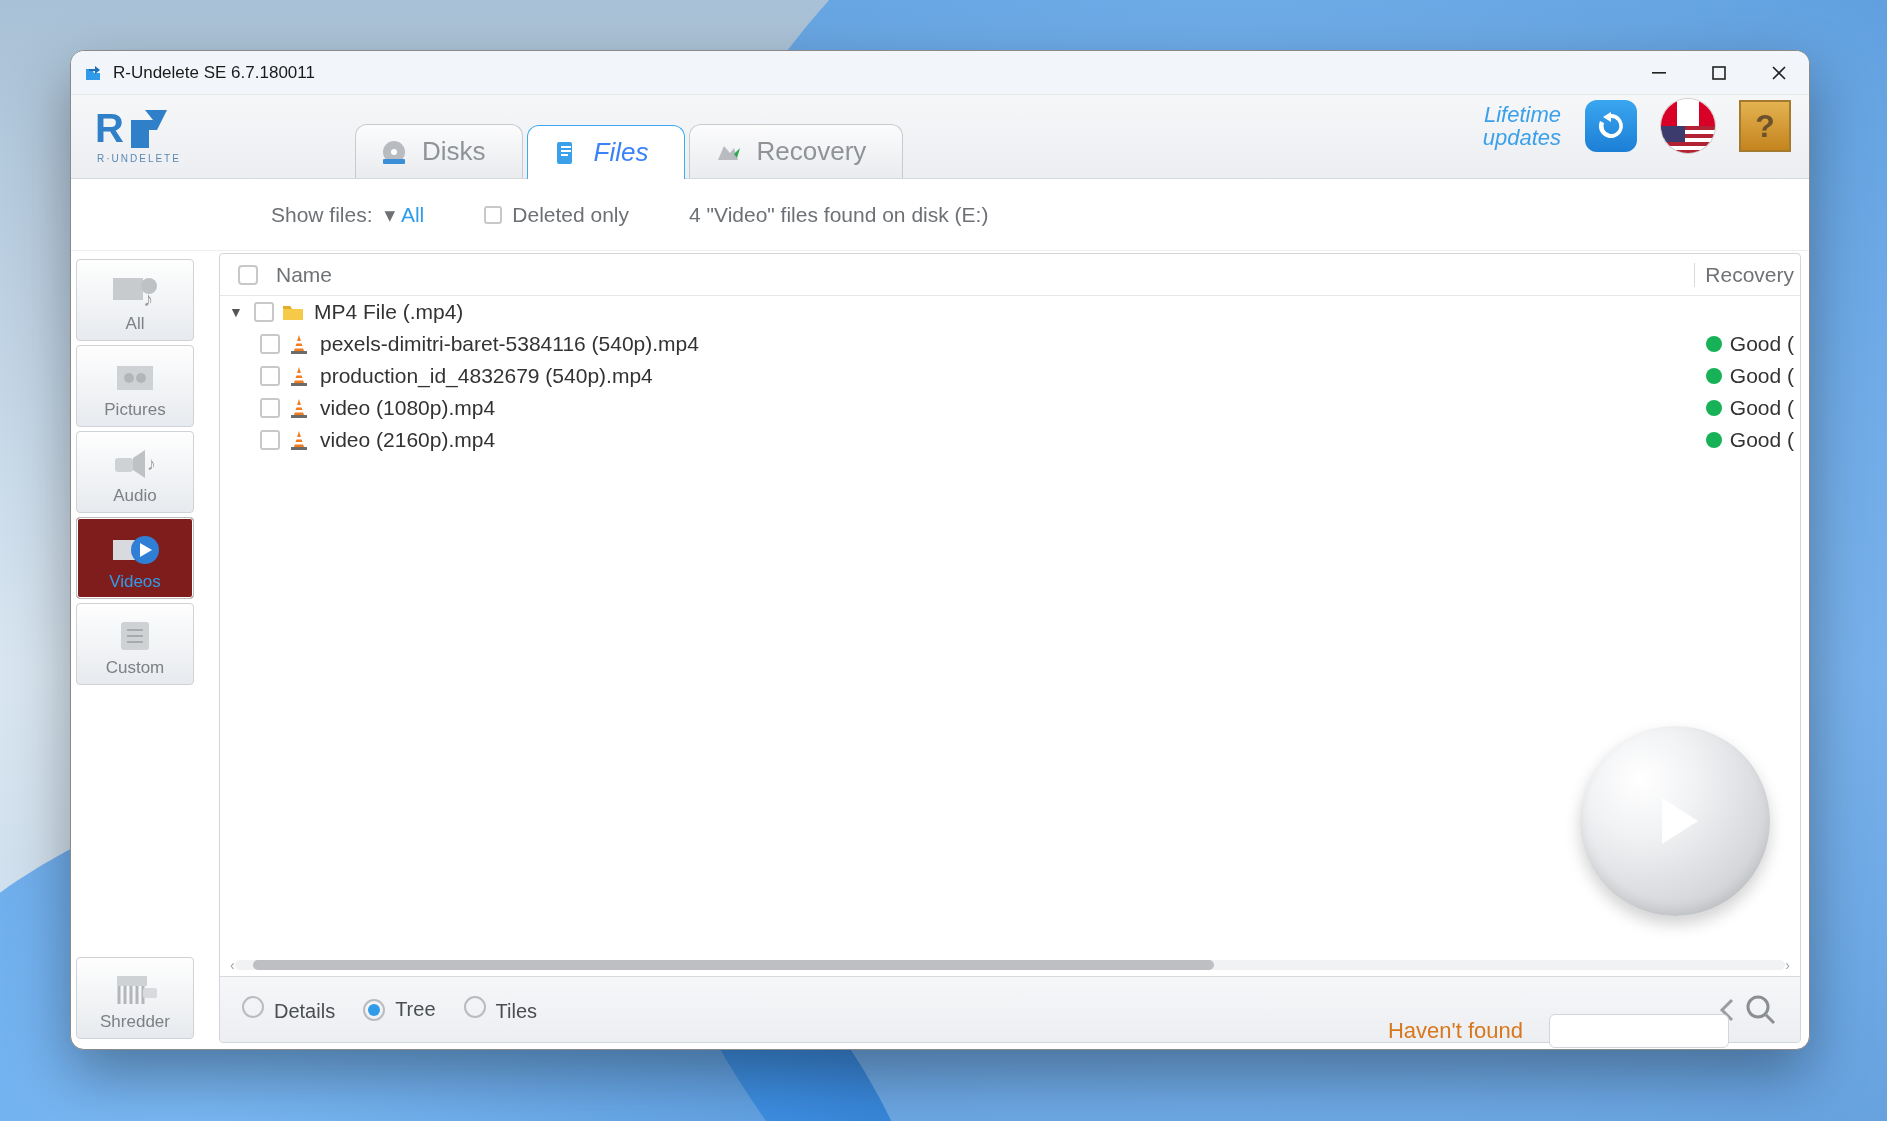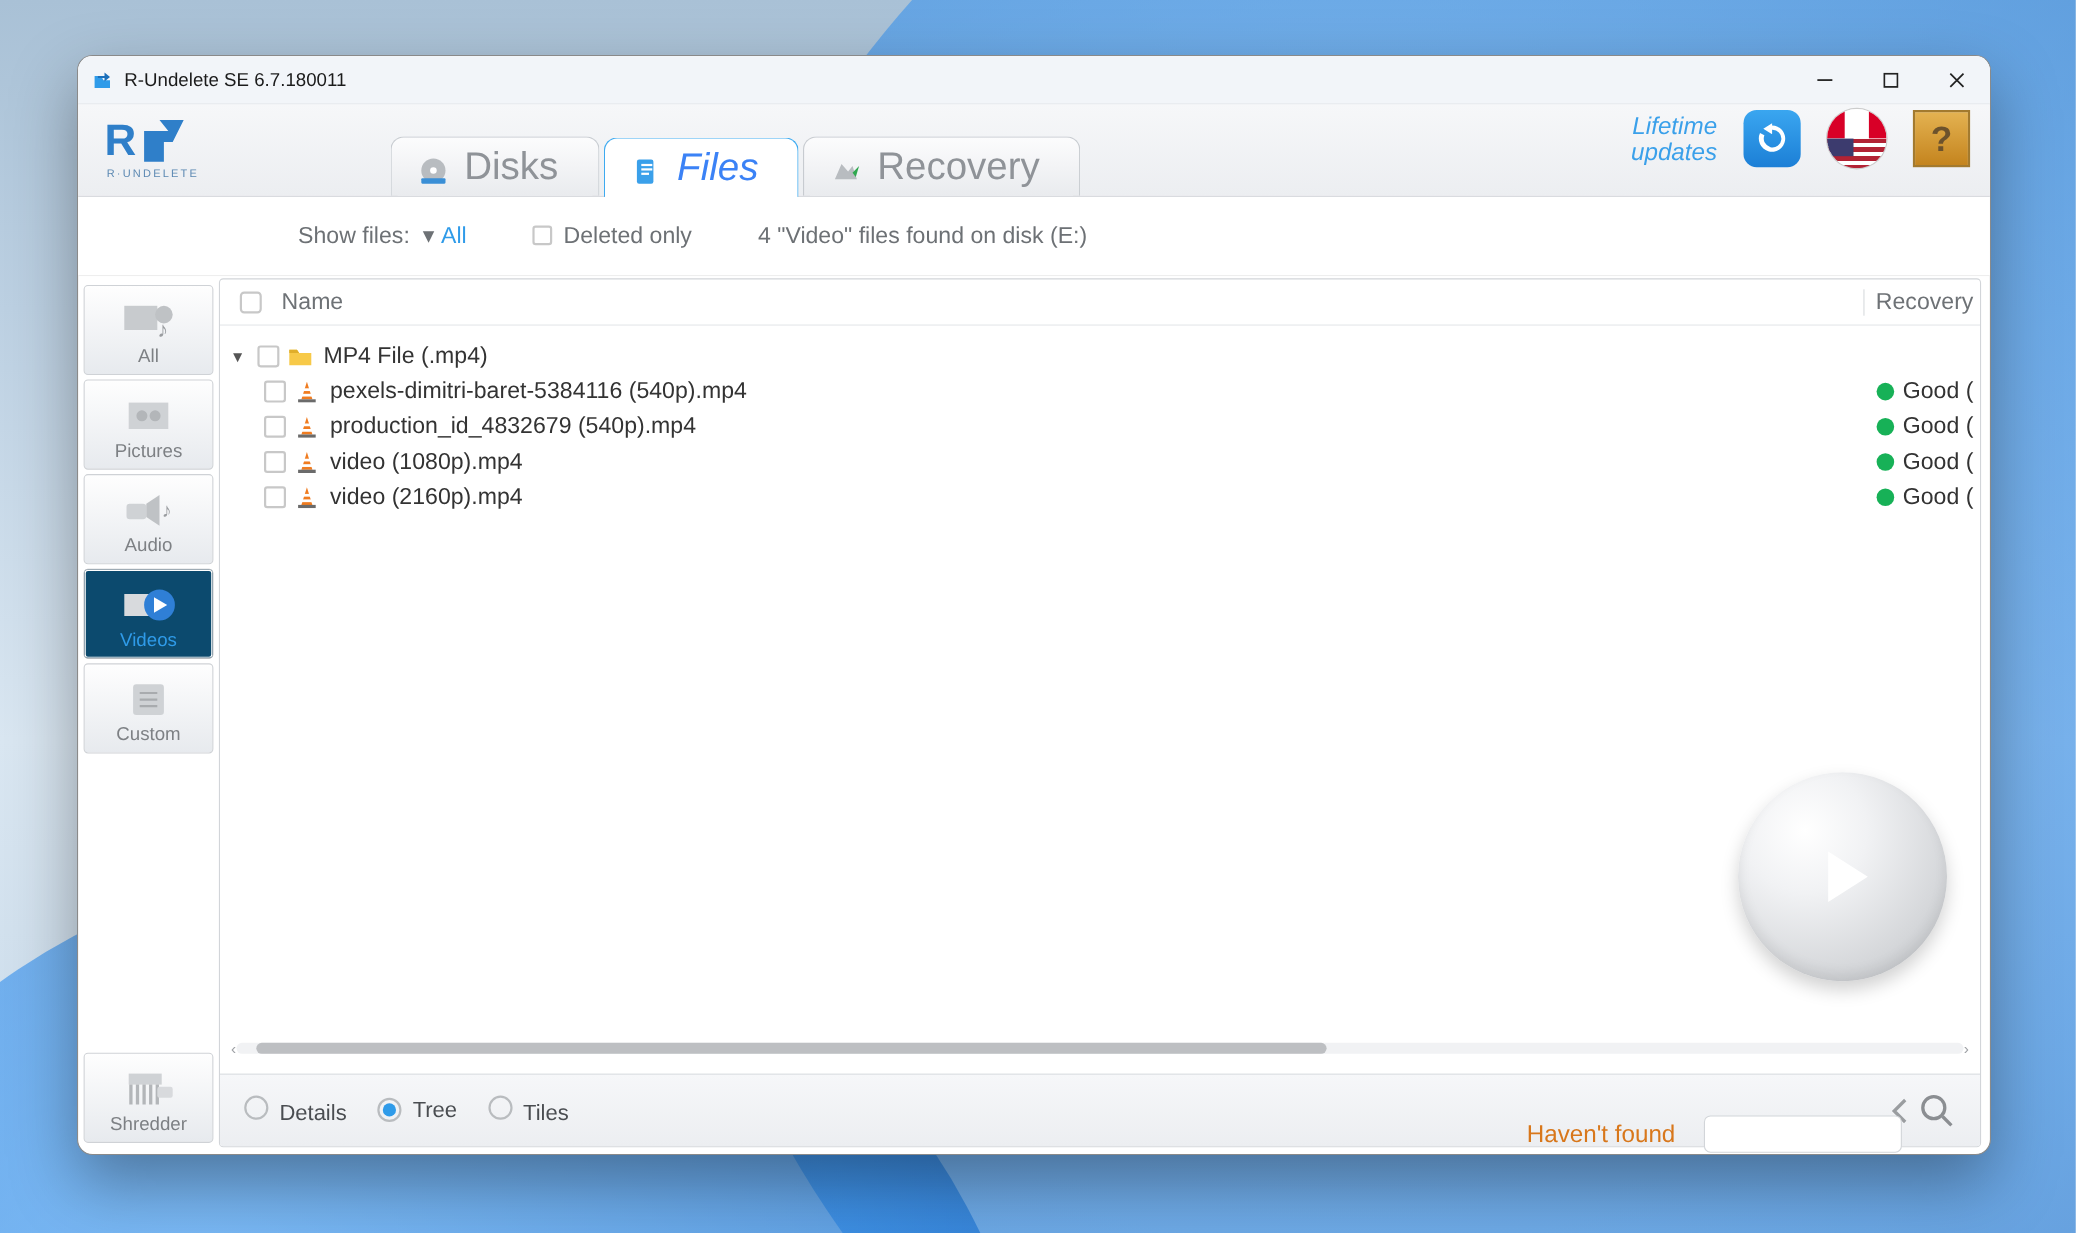--- a/index.html
+++ b/index.html
@@ -53,21 +53,21 @@
   .logo { margin-right: 140px; margin-bottom: 8px; }
   .logo svg { width: 120px; height: 64px; }
 
   .tabs { display: flex; gap: 4px; align-items: flex-end; height: 58px; }
   .tab {
     height: 54px; padding: 0 36px 0 24px;
     display: flex; align-items: center; gap: 14px;
     border: 1px solid #c7cbd0; border-bottom: none;
     border-top-left-radius: 12px; border-top-right-radius: 12px;
     background: linear-gradient(#fcfcfd,#e9ebee);
-    font-size: 35px; color: #8f9398;
+    font-size: 26px; color: #8f9398;
     cursor: pointer;
   }
   .tab.active {
     border-color: #3daaf0;
     background: #ffffff;
     color: #3b82f6; font-style: italic; font-weight: 500;
     position: relative; top: 1px;
   }
   .tab .tab-icon { width: 28px; height: 28px; }
 
@@ -117,32 +117,31 @@
     align-items:center;
   }
   .cat {
     width: 118px; height: 82px;
     border:1px solid #cfd2d6; border-radius:4px;
     background: linear-gradient(#fefefe,#e7eaee);
     display:flex; flex-direction:column; align-items:center; justify-content:flex-end;
     padding-bottom:6px; gap:2px;
     font-size:17px; color:#7d8084; cursor:pointer;
   }
-  .cat.active { background:#0c4a6e; color:#2f9be9; border-color:#b9bcc0; box-shadow:0 0 0 1px #fff inset; }
+  .cat.active { background:#7f1d1d; color:#2f9be9; border-color:#b9bcc0; box-shadow:0 0 0 1px #fff inset; }
   .cat .cat-ico { width:52px; height:40px; display:flex; align-items:center; justify-content:center; }
   .cat-gap { flex:1; }
   .cat.shredder { margin-bottom: 10px; }
 
   .panel {
     flex:1; border:1px solid #d2d5d9; border-radius:4px;
-    margin: 2px 8px 6px 0;
+    margin: 2px 8px 6px 20px;
     display:flex; flex-direction:column;
     overflow:hidden;
     background:#fff;
-    gap:12px;
   }
   .panel-head {
     height: 42px; display:flex; align-items:center;
     padding-left: 18px; font-size:21px; color:#6e7276;
     border-bottom:1px solid #e4e7ea;
   }
   .panel-head .sel { width:20px; height:20px; border:2px solid #c8c8c8; border-radius:4px; margin-right:18px; }
   .panel-head .col-name { flex:1; }
   .panel-head .col-rec { padding-right:6px; border-left:1px solid #d8dbde; padding-left:10px; }
 

